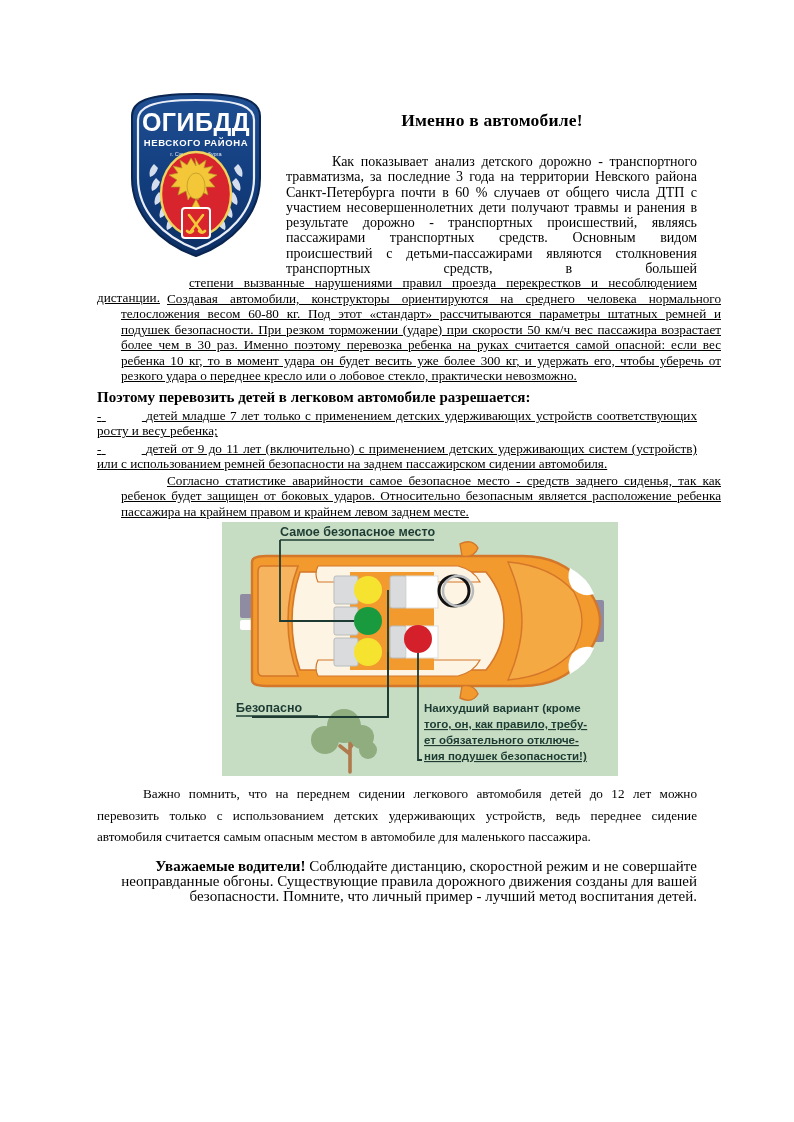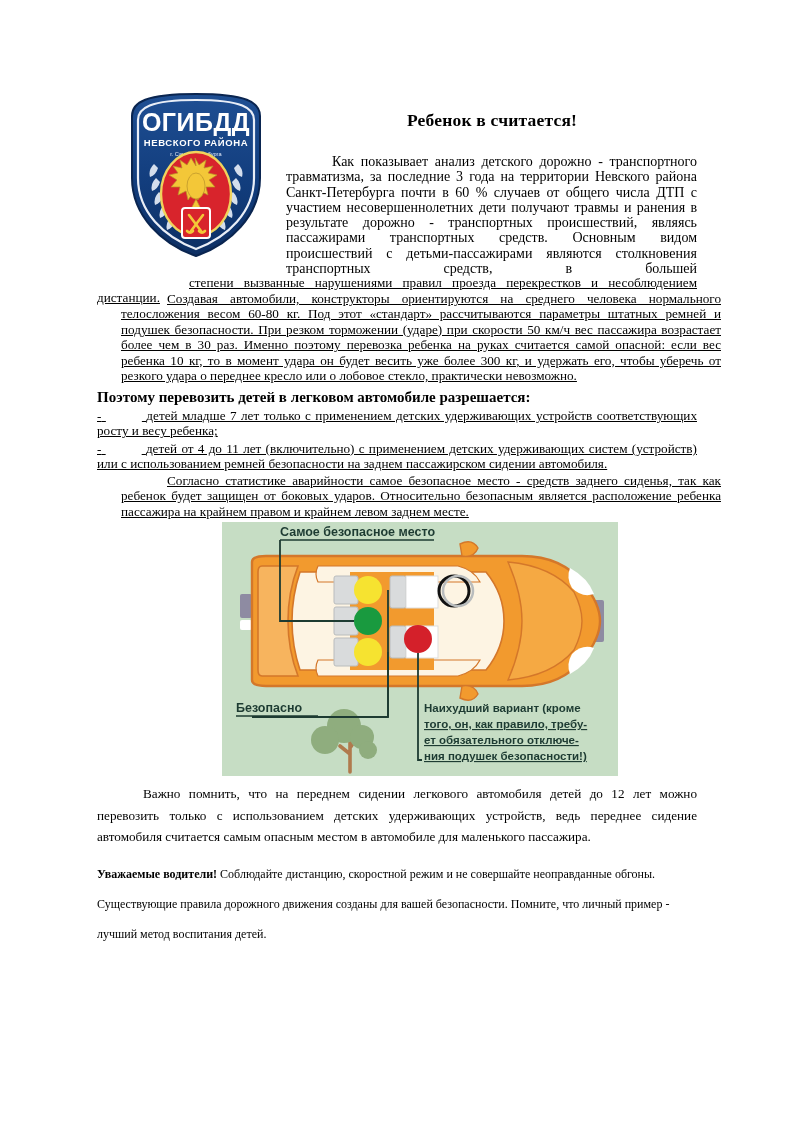--- a/index.html
+++ b/index.html
@@ -112,23 +112,23 @@
     text-align: justify;
     text-indent: 46px;
   }
   .bp-781 { top: 779px; }
 
   .closing {
     position: absolute;
     left: 97px;
     top: 855px;
     width: 600px;
-    font-size: 12px;
-    line-height: 30px;
-    text-align: left;
+    font-size: 15px;
+    line-height: 15px;
+    text-align: right;
   }
   .closing b { font-weight: bold; }
 </style>
 </head>
 <body>
 
 <div class="page">
 
   <div class="emblem-wrap">
     <svg class="emblem-svg" viewBox="0 0 152 175" xmlns="http://www.w3.org/2000/svg">
@@ -174,40 +174,40 @@
       <rect x="62" y="122" width="28" height="30" rx="3" fill="#d8242c" stroke="#ffffff" stroke-width="2"></rect>
       <g stroke="#f3c738" stroke-width="2.6" fill="none" stroke-linecap="round">
         <path d="M69 129 l12 16"></path>
         <path d="M83 129 l-12 16"></path>
         <path d="M67 145 q3 3 6 0"></path>
         <path d="M79 145 q3 3 6 0"></path>
       </g>
     </svg>
   </div>
 
-  <div class="doc-title">Ребенок в считается!</div>
+  <div class="doc-title">Именно в автомобиле!</div>
 
   <div class="intro-par">Как показывает анализ детского дорожно - транспортного травматизма, за последние 3 года на территории Невского района Санкт-Петербурга почти в 60 % случаев от общего числа ДТП с участием несовершеннолетних дети получают травмы и ранения в результате дорожно - транспортных происшествий, являясь пассажирами транспортных средств. Основным видом происшествий с детьми-пассажирами являются столкновения транспортных средств, в большей</div>
 
   <div class="body-block b-274 p-indent-wide">степени вызванные нарушениями правил проезда перекрестков и несоблюдением дистанции.</div>
 
   <div class="body-block b-288 p-indent">Создавая автомобили, конструкторы ориентируются на среднего человека нормального телосложения весом 60-80 кг. Под этот «стандарт» рассчитываются параметры штатных ремней и подушек безопасности. При резком торможении (ударе) при скорости 50 км/ч вес пассажира возрастает более чем в 30 раз. Именно поэтому перевозка ребенка на руках считается самой опасной: если вес ребенка 10 кг, то в момент удара он будет весить уже более 300 кг, и удержать его, чтобы уберечь от резкого удара о переднее кресло или о лобовое стекло, практически невозможно.</div>
 
   <div class="heading-center b-389">Поэтому перевозить детей в легковом автомобиле разрешается:</div>
 
   <div class="body-block b-405">
     <span>-</span>
     <span style="display:inline-block;width:36px"></span>
     <span>детей младше 7 лет только с применением детских удерживающих устройств соответствующих росту и весу ребенка;</span>
   </div>
 
   <div class="body-block b-438">
     <span>-</span>
     <span style="display:inline-block;width:36px"></span>
-    <span>детей от 4 до 11 лет (включительно) с применением детских удерживающих систем (устройств) </span><u class="kept">или</u><span> с использованием ремней безопасности на заднем пассажирском сидении автомобиля.</span>
+    <span>детей от 9 до 11 лет (включительно) с применением детских удерживающих систем (устройств) </span><u class="kept">или</u><span> с использованием ремней безопасности на заднем пассажирском сидении автомобиля.</span>
   </div>
 
   <div class="body-block b-470 p-indent">Согласно статистике аварийности самое безопасное место - средств заднего сиденья, так как ребенок будет защищен от боковых ударов. Относительно безопасным является расположение ребенка пассажира на крайнем правом и крайнем левом заднем месте.</div>
 
   <div class="illus">
     <svg class="illus-svg" viewBox="0 0 396 254" xmlns="http://www.w3.org/2000/svg">
       <rect x="0" y="0" width="396" height="254" fill="#c6ddc4"></rect>
 
       <g>
         <path d="M128 250 L128 218 L122 208 M128 226 L136 214 M128 232 L118 224" stroke="#b07a4d" stroke-width="3.6" fill="none" stroke-linecap="round"></path>

